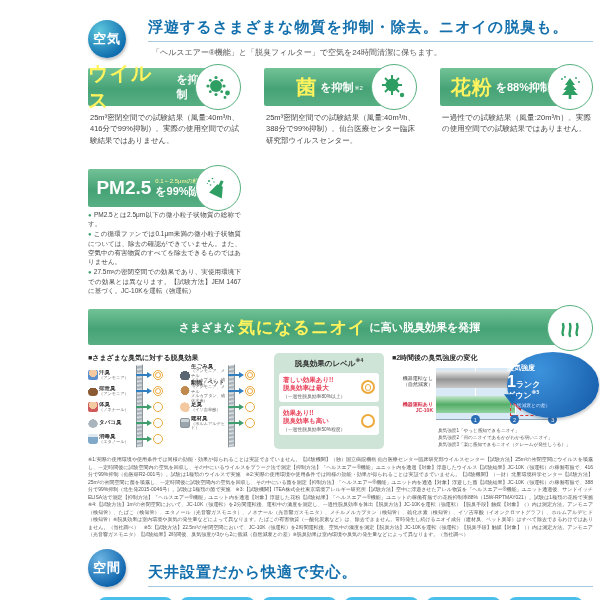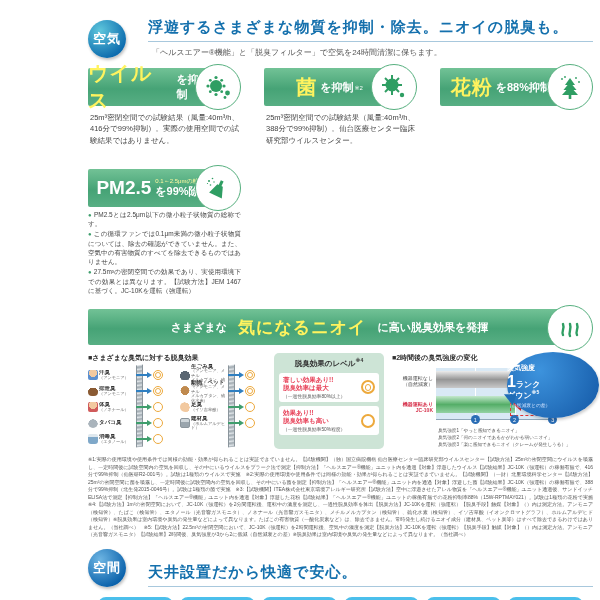--- a/index.html
+++ b/index.html
@@ -32,21 +32,21 @@
   .icon-circle { position:absolute; right:-22px; top:-4px; width:46px; height:46px; border-radius:50%;
                  background:#fff; border:1.5px solid #57b07f; display:flex; align-items:center; justify-content:center; }
   .card-body { font-size:7.5px; line-height:1.5; color:#444; margin:6px 2px 0 2px; text-align:justify; }
   .bullets { margin-top:3px; }
   .bullet { font-size:6.5px; line-height:1.45; color:#444; text-align:justify; }
   .bullet::before { content:"●"; color:#3f9e6d; font-size:6px; margin-right:2px; }
 
   
   .band { position:relative; height:36px; margin:14px 22px 0 0; border-radius:2px;
           background:linear-gradient(180deg,#72c296 0%,#46a376 55%,#58af84 100%);
-          display:flex; align-items:center; justify-content:center;gap:8px; }
+          display:flex; align-items:center; justify-content:center; }
   .band-prefix,.band-suffix { color:#fff; font-size:11px; font-weight:bold; }
   .band-hl { color:#fff35e; font-size:17px; font-weight:bold; margin:0 3px; letter-spacing:1px; }
 
   
   .panels { display:flex; gap:8px; margin-top:8px; }
   .panel-title { font-size:7px; font-weight:bold; color:#333; }
 
   .odor-panel { width:178px; }
   .odor-groups { display:flex; gap:6px; margin-top:4px; }
   .odor-group { position:relative; flex:1; }
@@ -208,20 +208,21 @@
                   <polygon points="14,13 22,22 6,22"></polygon>
                   <rect x="12.7" y="22" width="2.6" height="4"></rect>
                   <circle cx="6" cy="6" r="0.9"></circle>
                   <circle cx="9" cy="4" r="0.9"></circle>
                   <circle cx="20" cy="5" r="0.9"></circle>
                   <circle cx="23" cy="9" r="0.9"></circle>
                 </g>
               </svg>
           </div>
         </div>
+        <p class="card-body">一過性での試験結果（風量:20m³/h）。実際の使用空間での試験結果ではありません。</p>
       </div>
 
       <div class="card">
         <div class="banner">
           <span class="kw pm">PM2.5</span>
           <span class="pm-right">
             <span class="pm-small">0.1～2.5μmの粒子</span>
             <span class="suffix" style="margin-left:0">を99%除去</span>
           </span>
           <div class="icon-circle">

